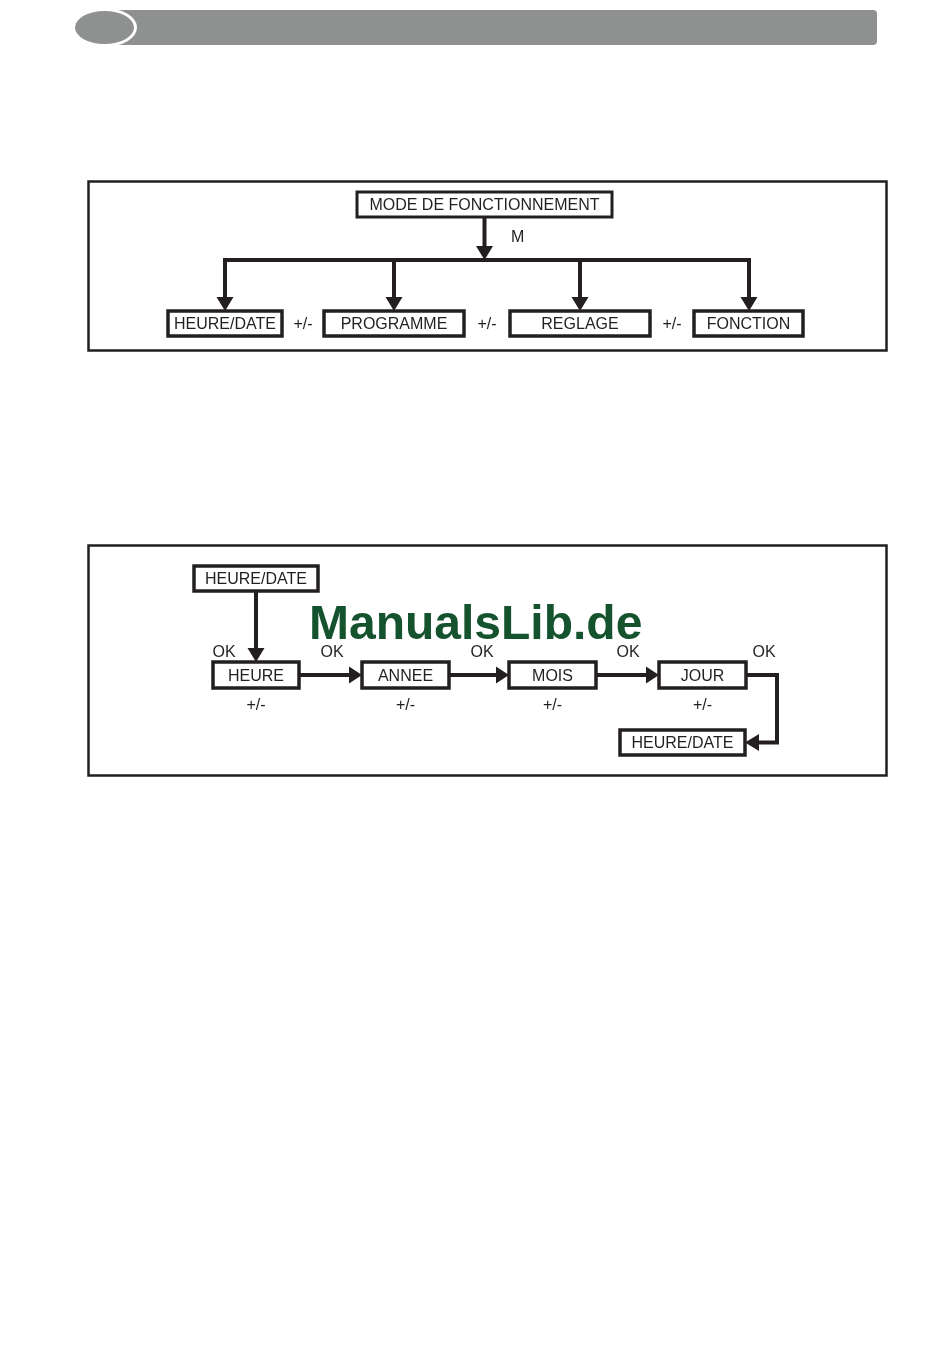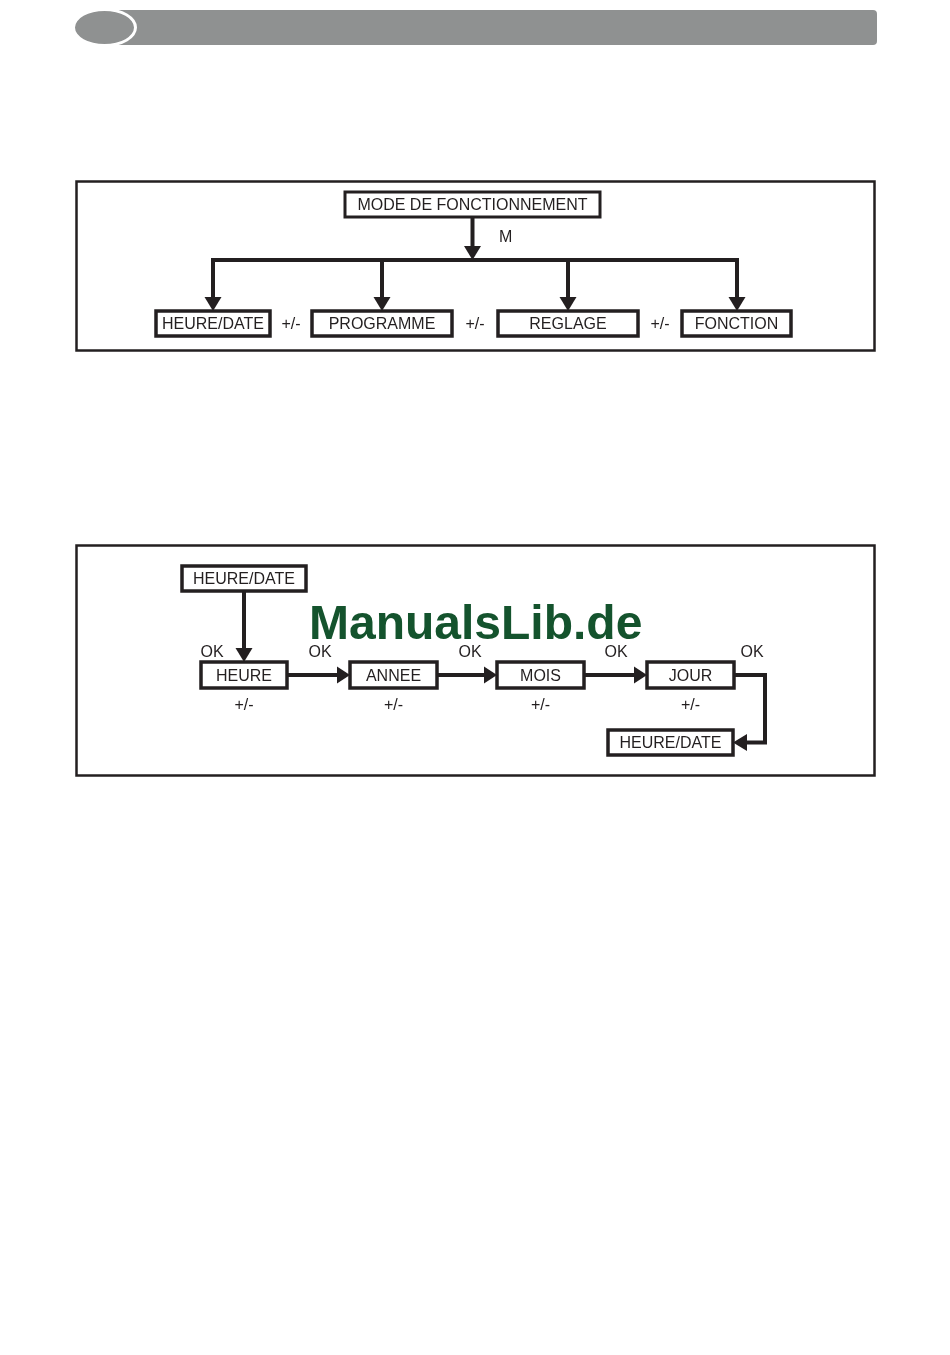--- a/index.html
+++ b/index.html
@@ -10,21 +10,21 @@
   .header-bar {
     position: absolute; left: 98px; top: 10px; width: 779px; height: 35px;
     background: #8f9191; border-radius: 4px;
   }
   .header-ellipse {
     position: absolute; left: 72px; top: 8px; width: 65px; height: 39px;
     background: #8f9191; border: 3px solid #ffffff; border-radius: 50%;
   }
 
   
-  .diagram { position: absolute; z-index: 1; }
+  .diagram { position: absolute; z-index: 1; margin-left: 12px; }
   #diagram-mode { left: 75px; top: 180px; }
   #diagram-heuredate { left: 75px; top: 544px; }
 
   svg text {
     font-family: "Liberation Sans", sans-serif;
     font-size: 16px; fill: #231f20;
   }
   svg .boxline { fill: #ffffff; stroke: #231f20; }
   svg .arrowline { stroke: #231f20; fill: none; }
   svg .arrowhead { fill: #231f20; stroke: none; }

